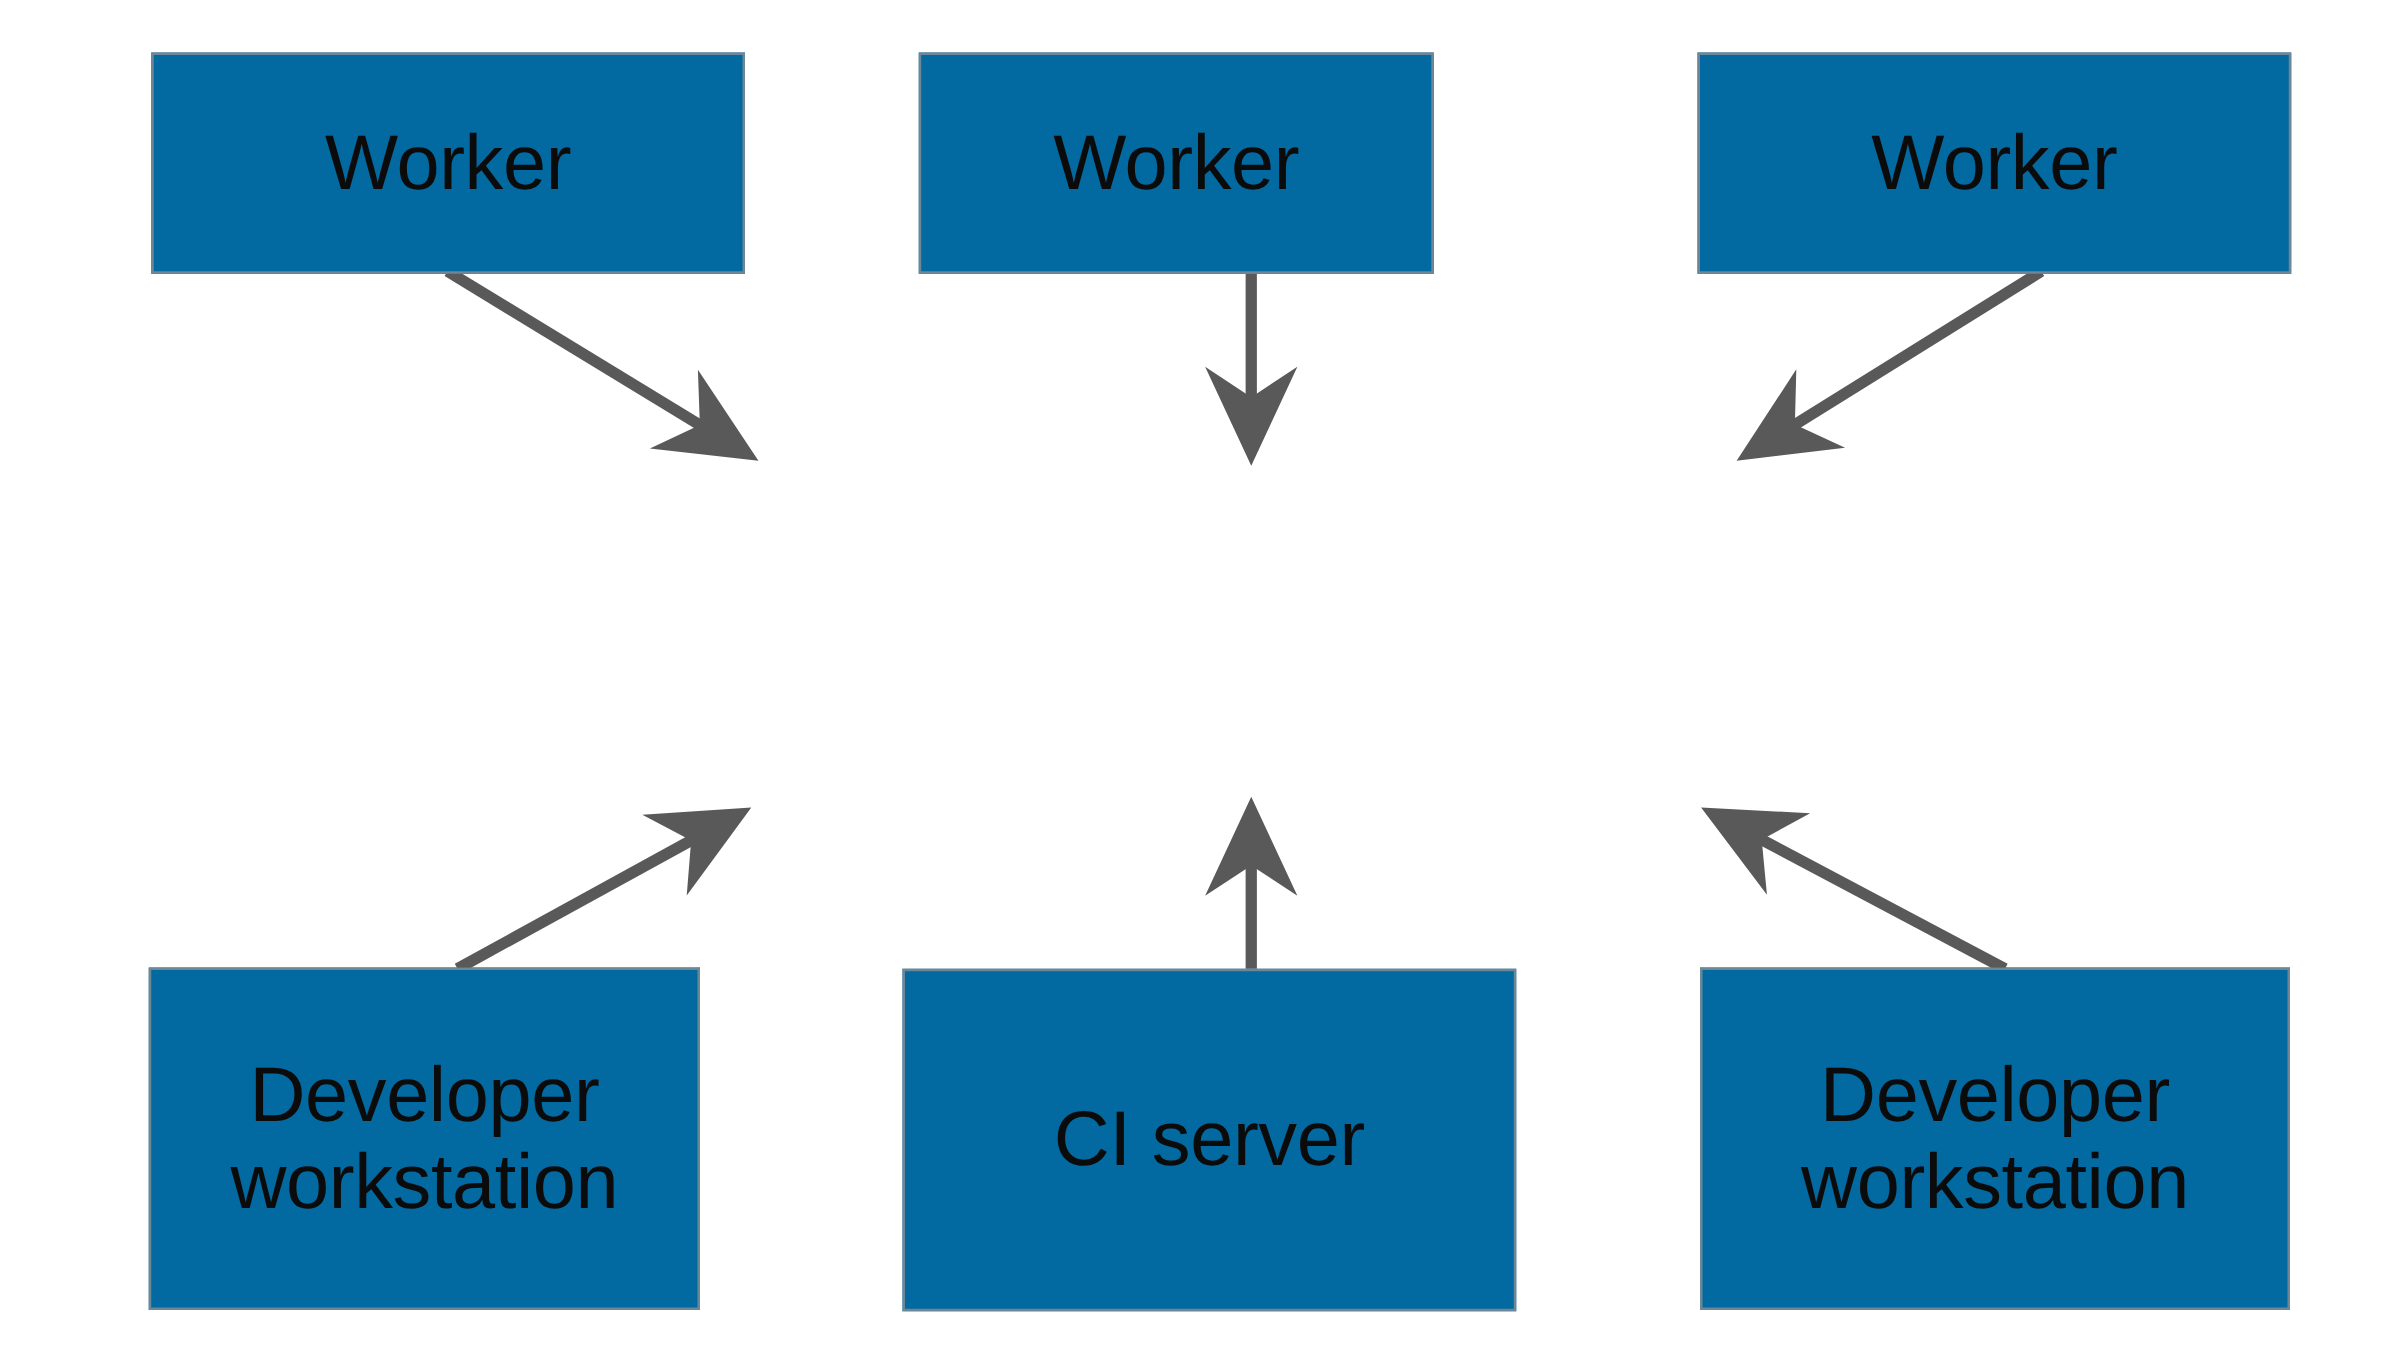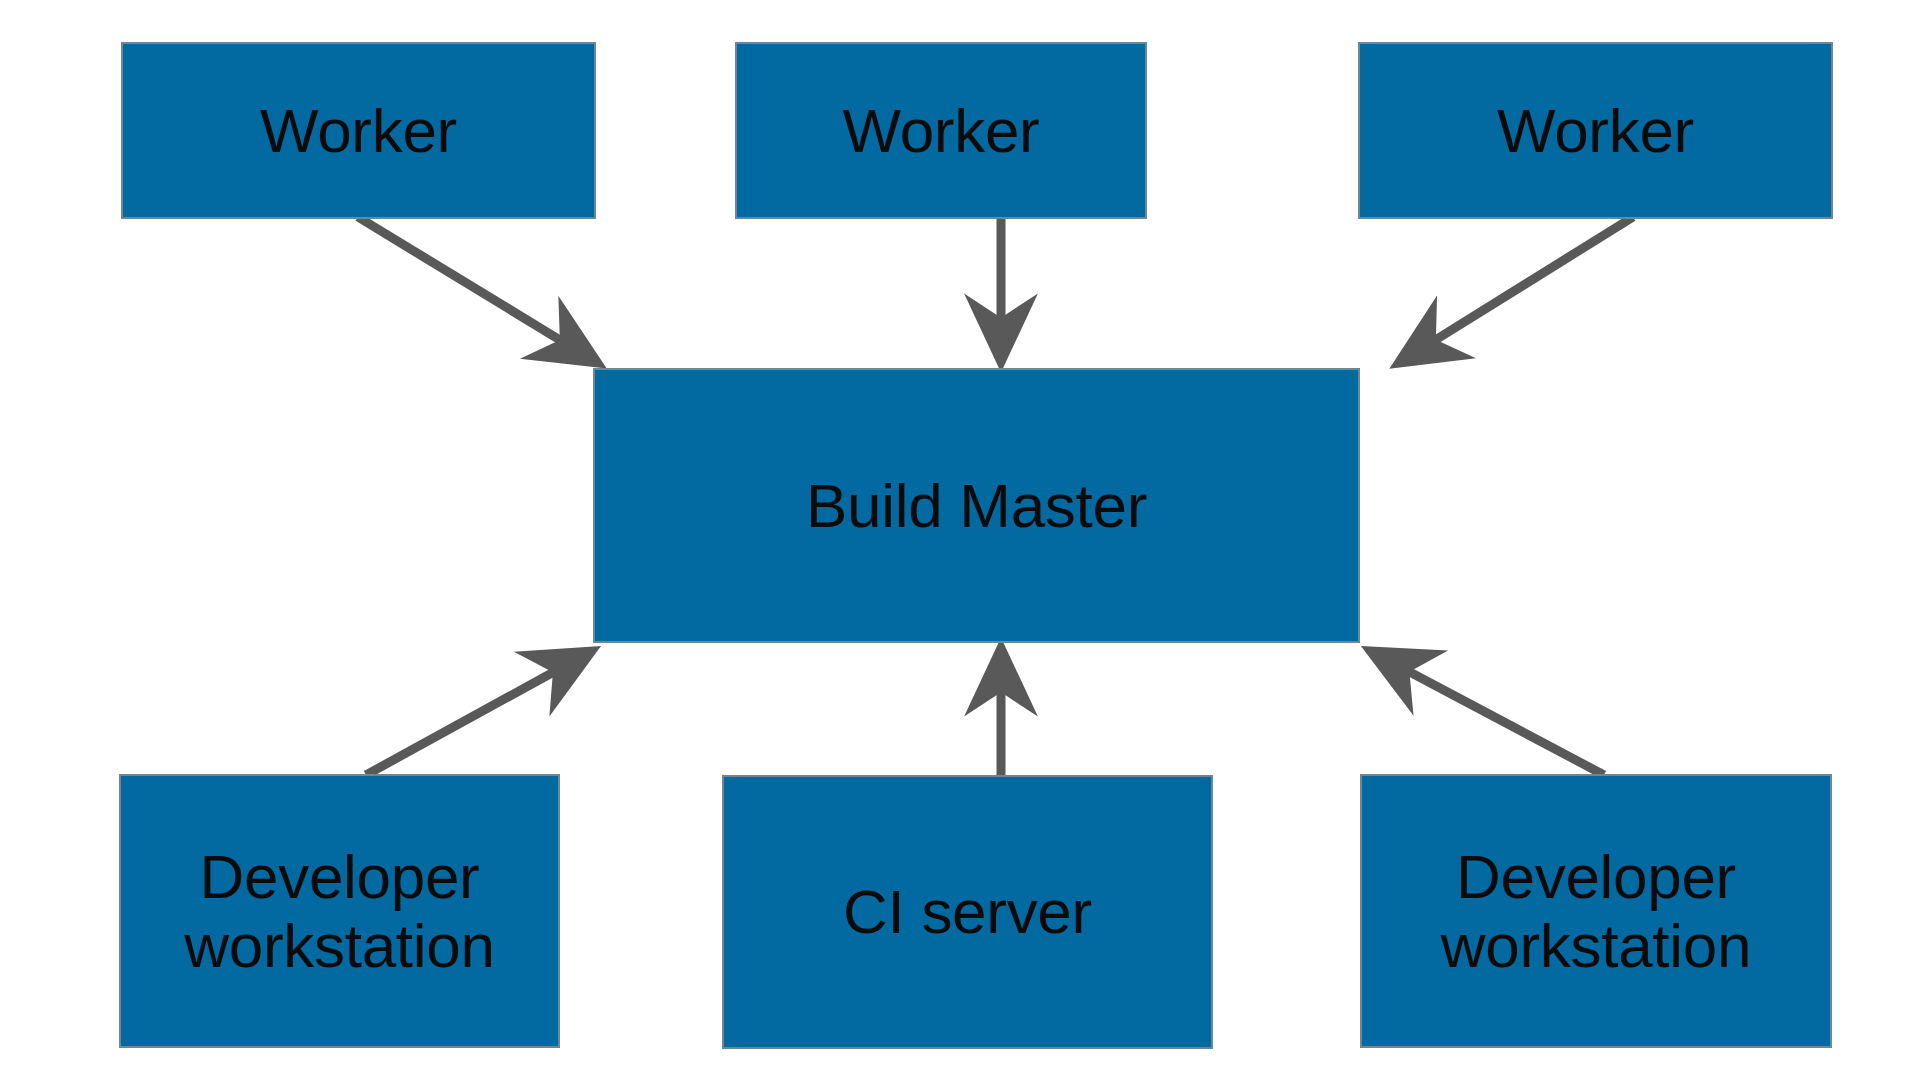--- a/index.html
+++ b/index.html
@@ -80,23 +80,20 @@
   </div>
 
   <div class="node n-worker-2">
     <span class="node-label">Worker</span>
   </div>
 
   <div class="node n-worker-3">
     <span class="node-label">Worker</span>
   </div>
 
-  <div class="node n-build-master">
-    <span class="node-label">Build Master</span>
-  </div>
 
   <div class="node n-devws-left">
     <span class="node-label">Developer
 workstation</span>
   </div>
 
   <div class="node n-ci-server">
     <span class="node-label">CI server</span>
   </div>
 

